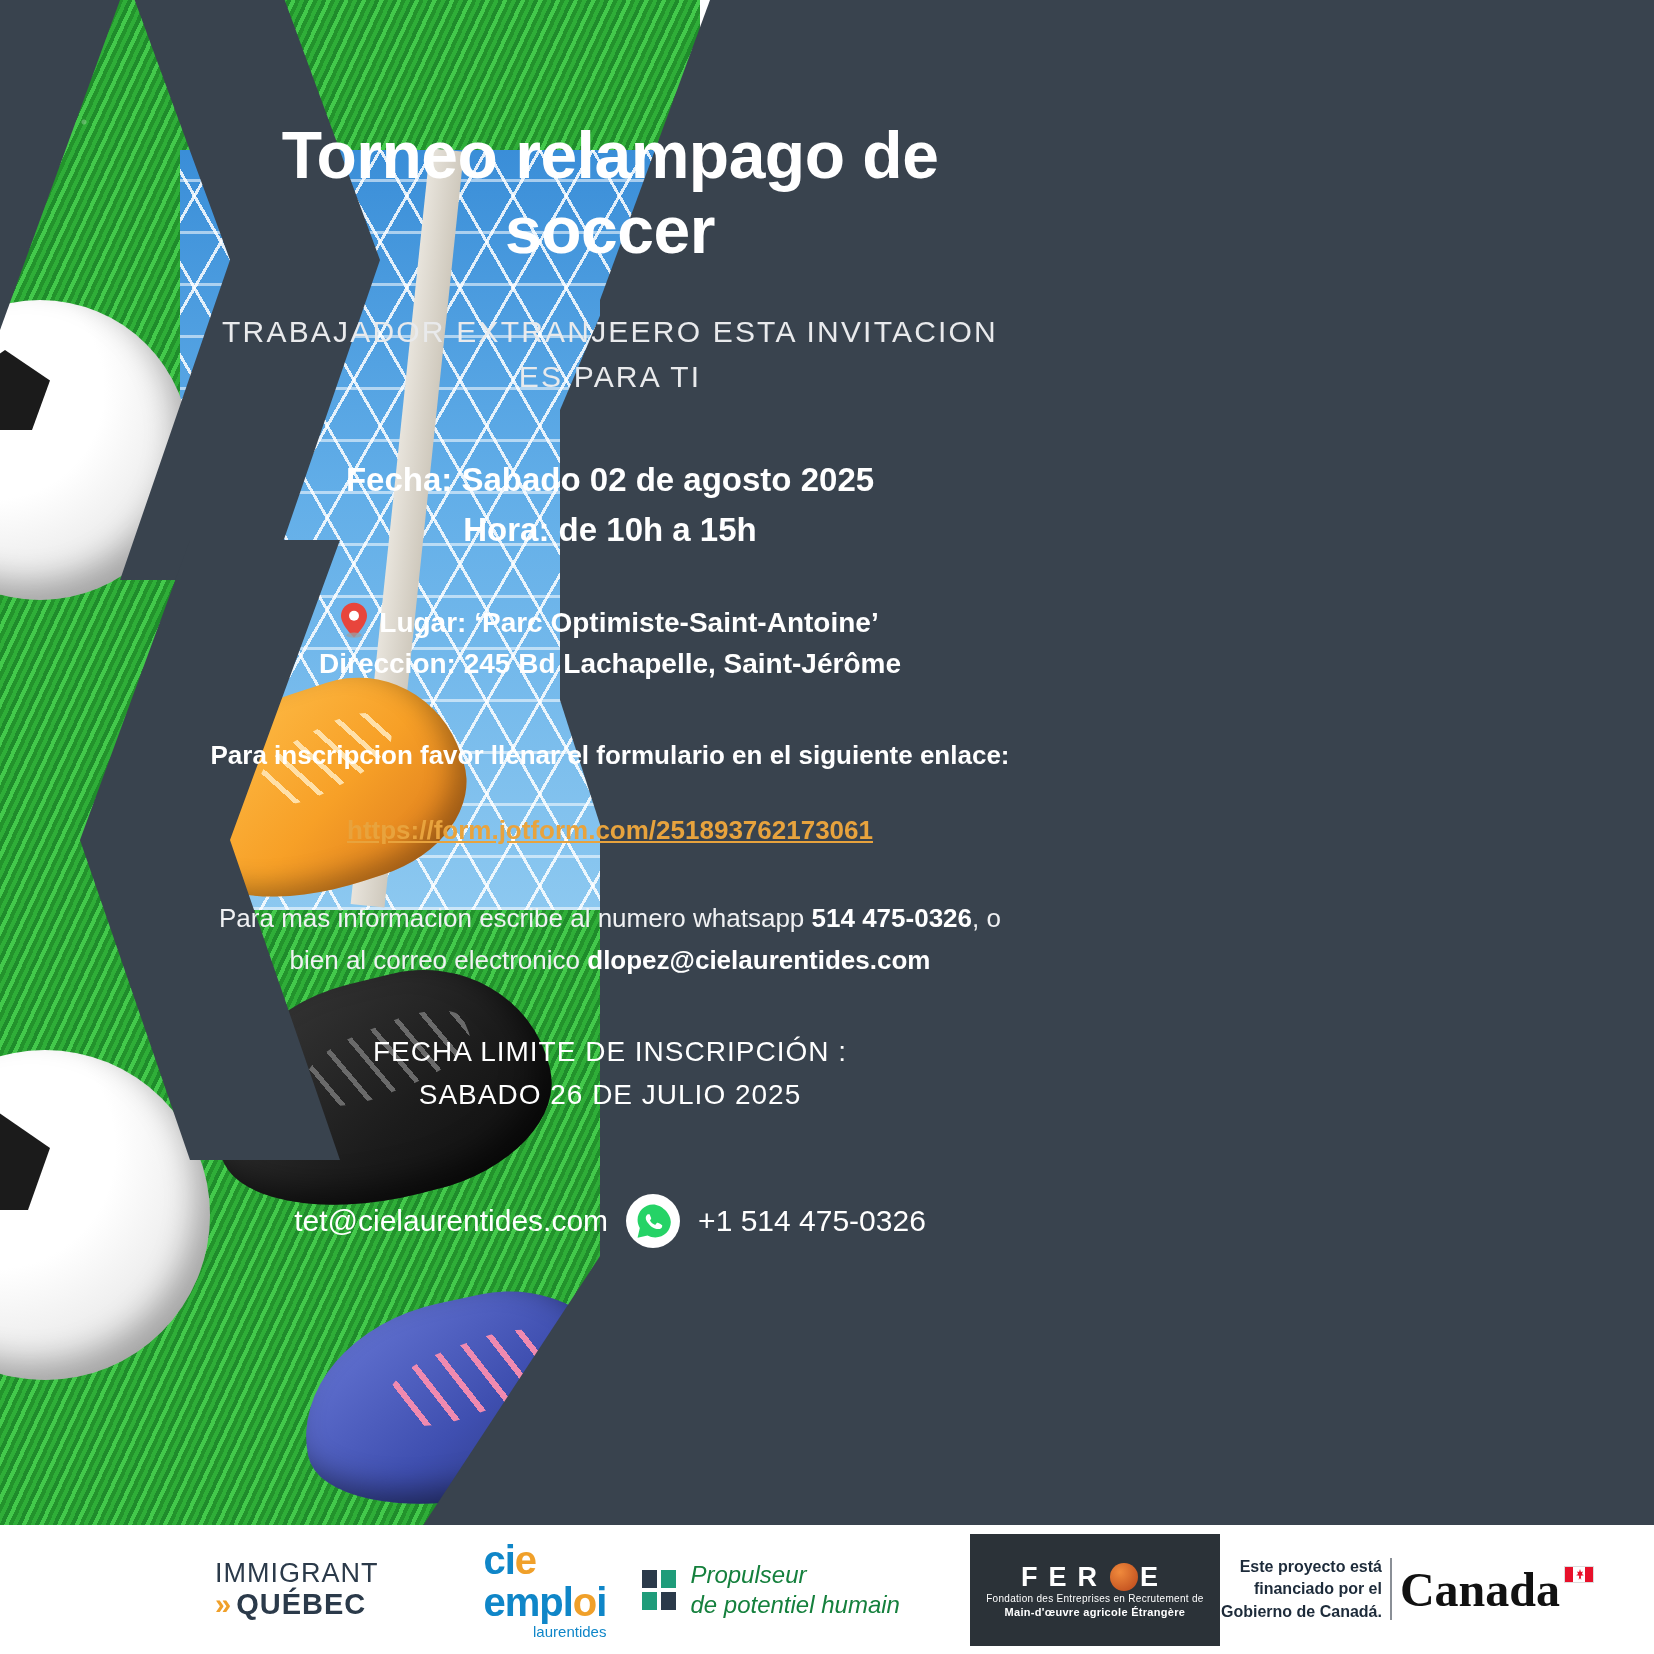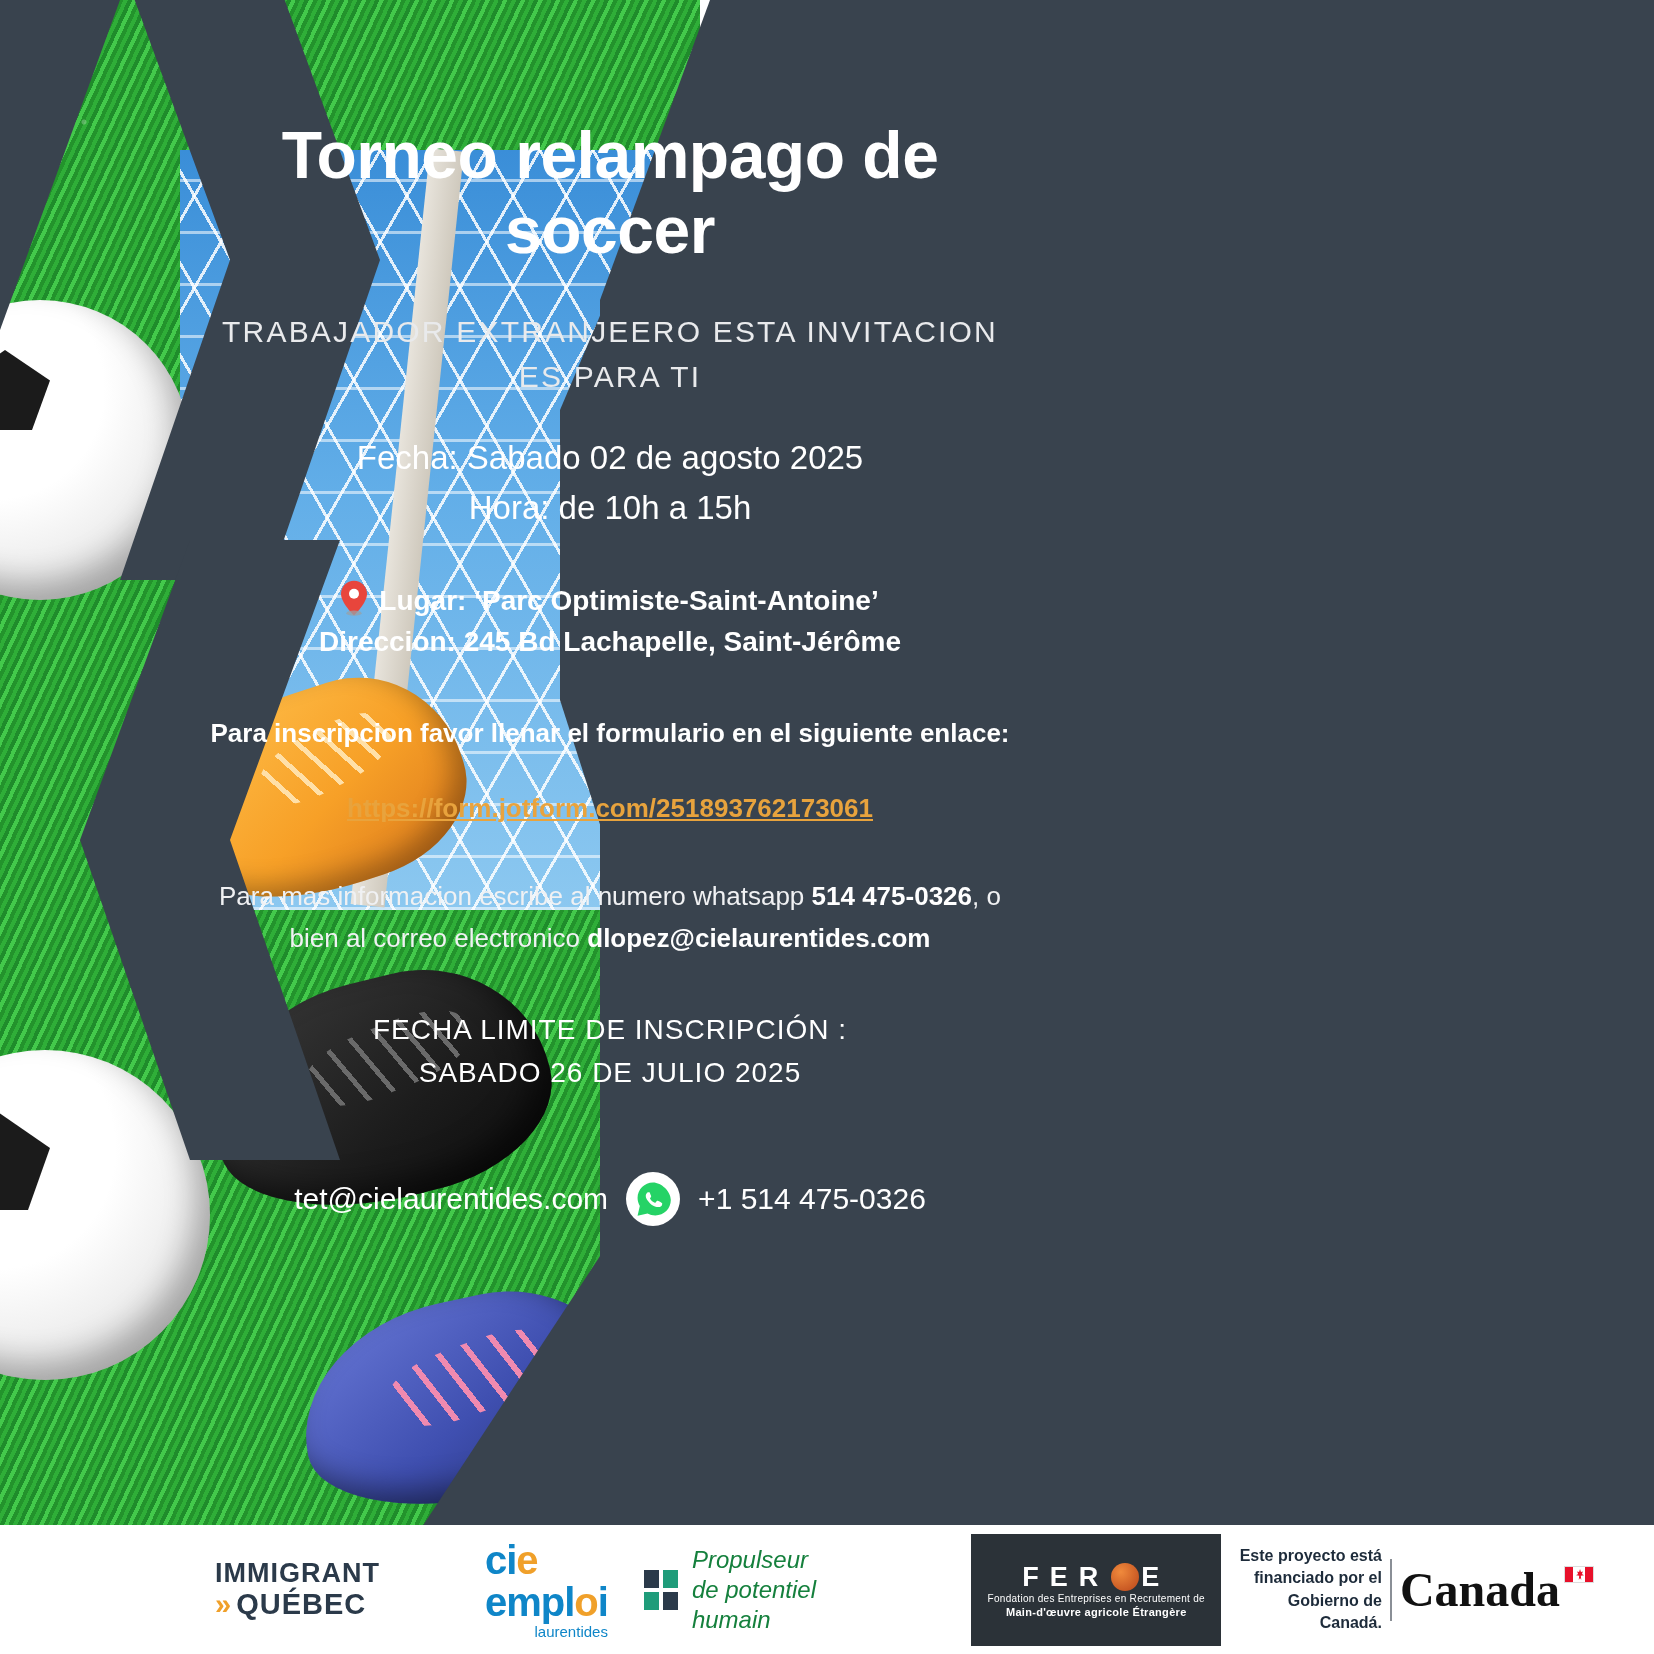--- a/index.html
+++ b/index.html
@@ -181,23 +181,23 @@
   }
   .subtitle {
     margin-top: 42px;
     font-size: 30px;
     letter-spacing: 2.2px;
     line-height: 1.5;
     color: #e9eaec;
     font-weight: 400;
   }
   .when {
-    margin-top: 34px;
+    margin-top: 56px;
     font-size: 33px;
-    font-weight: 400;
+    font-weight: 700;
     line-height: 1.5;
   }
   .where {
     margin-top: 48px;
     font-size: 28px;
     font-weight: 700;
     line-height: 1.45;
   }
   .pin {
     display: inline-block;
@@ -262,21 +262,21 @@
     background: #ffffff;
     display: flex;
     align-items: center;
   }
   .logo-immigrant {
     margin-left: 215px;
     line-height: 1.0;
     text-align: left;
   }
   .logo-immigrant .li-1 {
-    font-size: 27px; font-weight: 700; letter-spacing: 1px; color: #2b3a4a;
+    font-size: 27px; font-weight: 400; letter-spacing: 1px; color: #2b3a4a;
   }
   .logo-immigrant .li-2 {
     font-size: 29px; font-weight: 700; letter-spacing: 1px; color: #2b3a4a;
     margin-top: 3px;
   }
   .logo-immigrant .li-2 .arrows { color: #f0a02a; margin-right: 4px; }
 
   .logo-cie {
     margin-left: 105px;
     line-height: 1.0;

